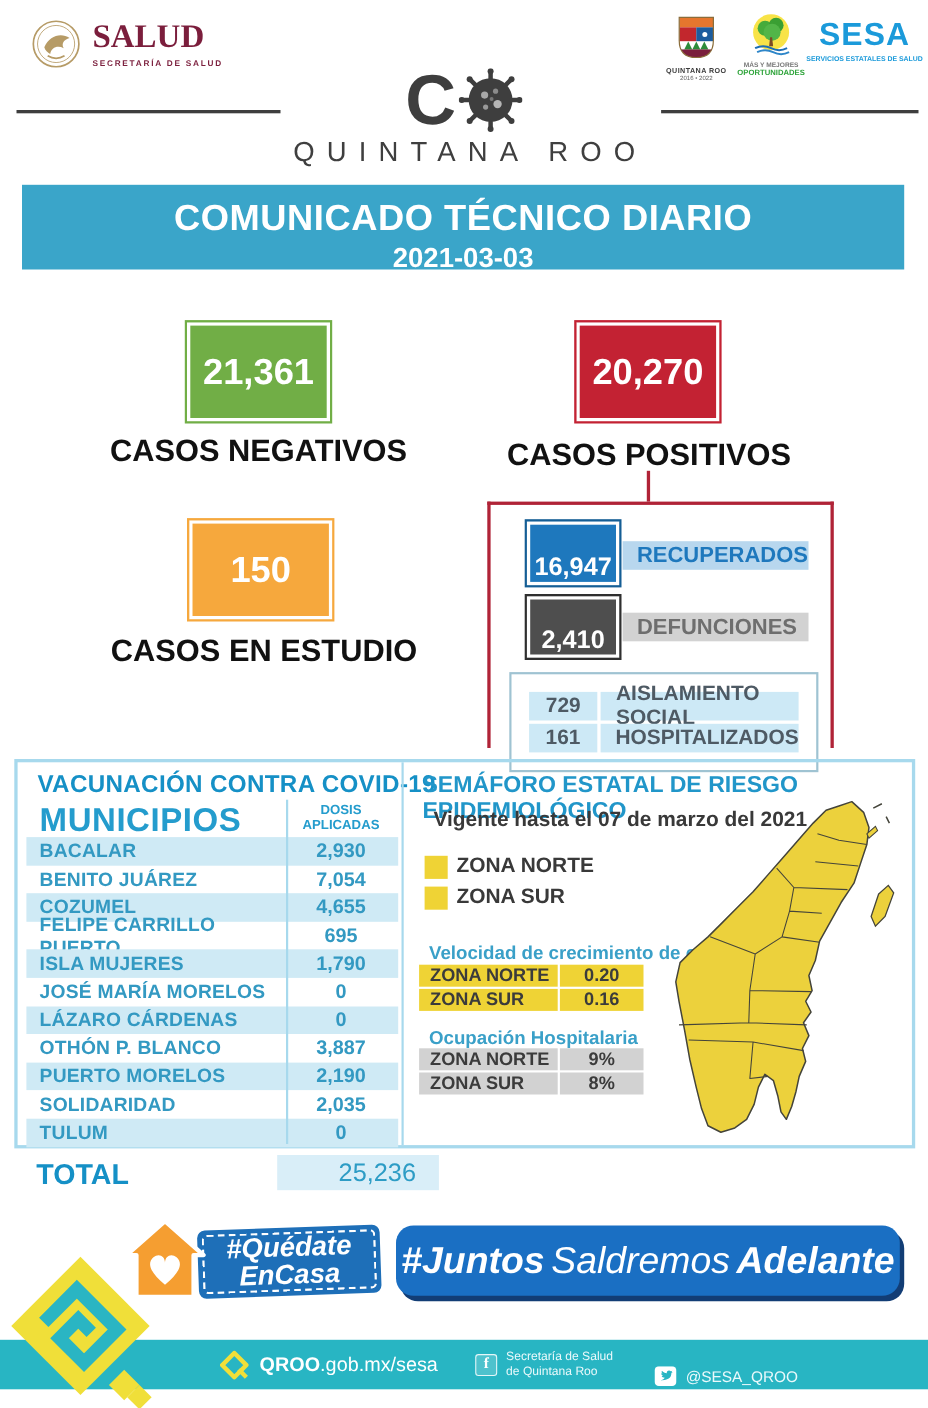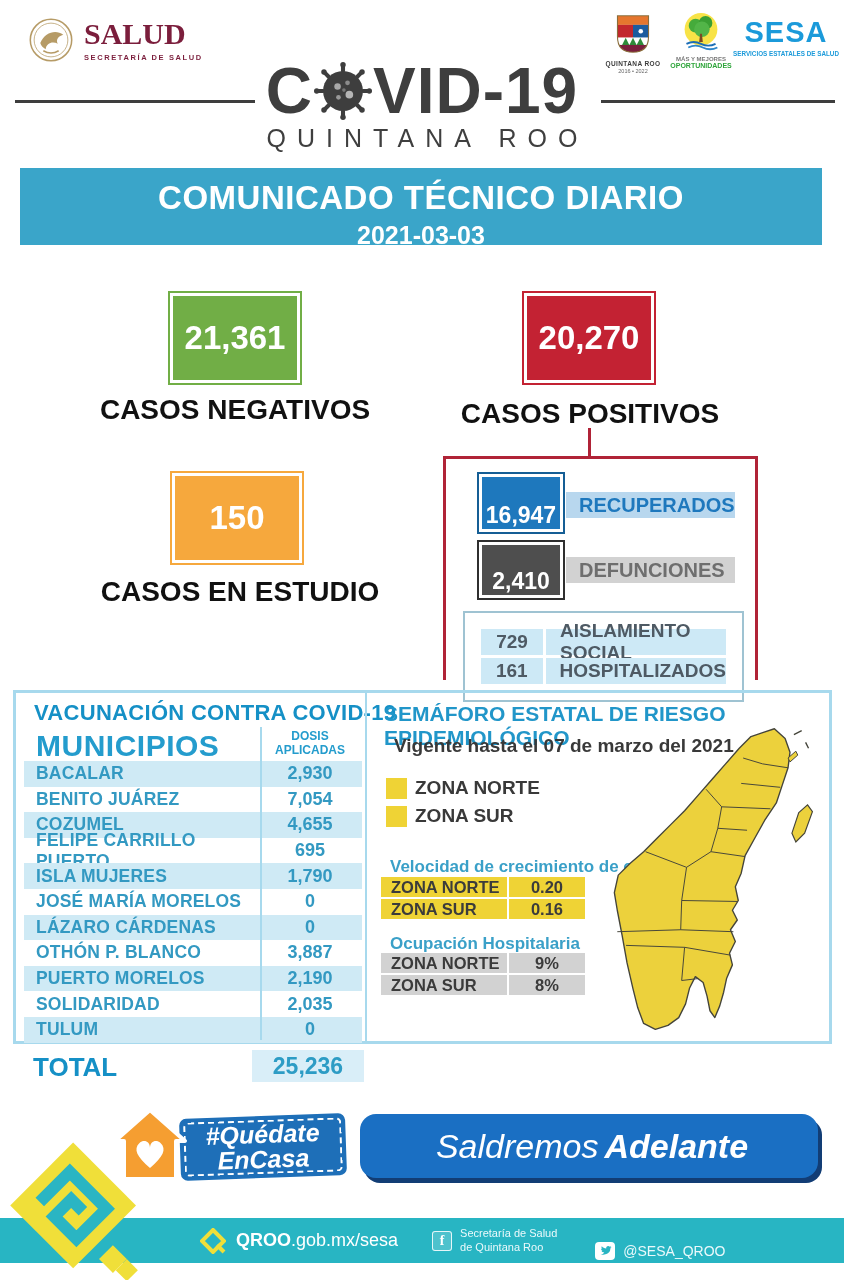--- a/index.html
+++ b/index.html
@@ -71,21 +71,21 @@
   .vac-col2{left:244px;top:37px;width:100px;text-align:center;font-size:12px;font-weight:800;color:#249ccd;line-height:1.15;}
   .vac-sep{left:244px;top:34px;width:2px;height:313px;background:#a7d9ed;}
   .panel-div{left:349px;top:0;width:2px;height:348px;background:#a7d9ed;}
   .vac-rows{left:8px;top:68px;width:338px;display:flex;flex-direction:column;}
   .vrow{display:flex;height:25.6px;align-items:center;}
   .vrow:nth-child(odd){background:#cfeaf5;}
   .vm{width:238px;padding-left:12px;box-sizing:border-box;font-size:17.5px;font-weight:700;color:#3399c2;letter-spacing:.2px;}
   .vd{width:96px;text-align:center;font-size:18px;font-weight:800;color:#3399c2;}
   .total-lbl{left:33px;top:1052px;font-size:26px;font-weight:900;color:#1590c6;}
   .total-val{left:252px;top:1050px;width:112px;height:32px;background:#d9eef8;color:#2d9cc5;
-             font-size:23px;font-weight:700;text-align:center;line-height:32px;}
+             font-size:23px;font-weight:400;text-align:center;line-height:32px;padding-left:35px;}
 
   
   .sem-title{left:368px;top:9px;width:445px;font-size:21px;font-weight:900;color:#2196c9;}
   .sem-valid{left:378px;top:42px;font-size:19px;font-weight:700;color:#393939;}
   .legend{left:370px;top:84px;display:flex;flex-direction:column;gap:6px;}
   .leg-row{display:flex;align-items:center;gap:8px;}
   .leg-sq{width:21px;height:21px;background:#efd335;}
   .leg-lbl{font-size:19px;font-weight:700;color:#393939;}
   .zone-title{font-size:17px;font-weight:700;color:#3aa0c8;}
   .zt-growth{left:374px;top:164px;}
@@ -213,21 +213,20 @@
           <circle cx="11" cy="53" r="3"></circle>
           <circle cx="53" cy="11" r="3"></circle>
       </g>
       <circle cx="32" cy="32" r="22" fill="#3e3e3e"></circle>
       <circle cx="26" cy="27" r="3.6" fill="#a8a8a8"></circle>
       <circle cx="37" cy="23" r="2.6" fill="#8b8b8b"></circle>
       <circle cx="39" cy="36" r="4.2" fill="#b5b5b5"></circle>
       <circle cx="27" cy="39" r="2.6" fill="#999999"></circle>
       <circle cx="33" cy="31" r="2" fill="#777777"></circle>
     </svg>
-    <span class="covid-rest">VID-19</span>
   </div>
   <div class="abs covid-sub">QUINTANA ROO</div>
 
   <div class="abs banner">
     <div class="banner-title">COMUNICADO TÉCNICO DIARIO</div>
     <div class="banner-date">2021-03-03</div>
   </div>
 
   <div class="abs stat-box box-green">
     <span>21,361</span>
@@ -385,20 +384,21 @@
     </svg>
   </div>
   <div class="abs ribbon">
     <div class="ribbon-inner"></div>
     <div class="ribbon-txt">
       <div>#Quédate</div>
       <div>EnCasa</div>
     </div>
   </div>
   <div class="abs pill">
+    <span class="p1">#Juntos</span>
     <span class="p2">Saldremos</span>
     <span class="p3">Adelante</span>
   </div>
 
   <div class="abs footer-bar"></div>
 
   <div class="abs greca">
     <svg width="190" height="148" viewBox="0 0 190 160">
       <polygon points="80,7 148,75 80,143 12,75" fill="#f0df39"></polygon>
       <polygon points="123,118 138,133 123,148 108,133" fill="#f0df39"></polygon>

